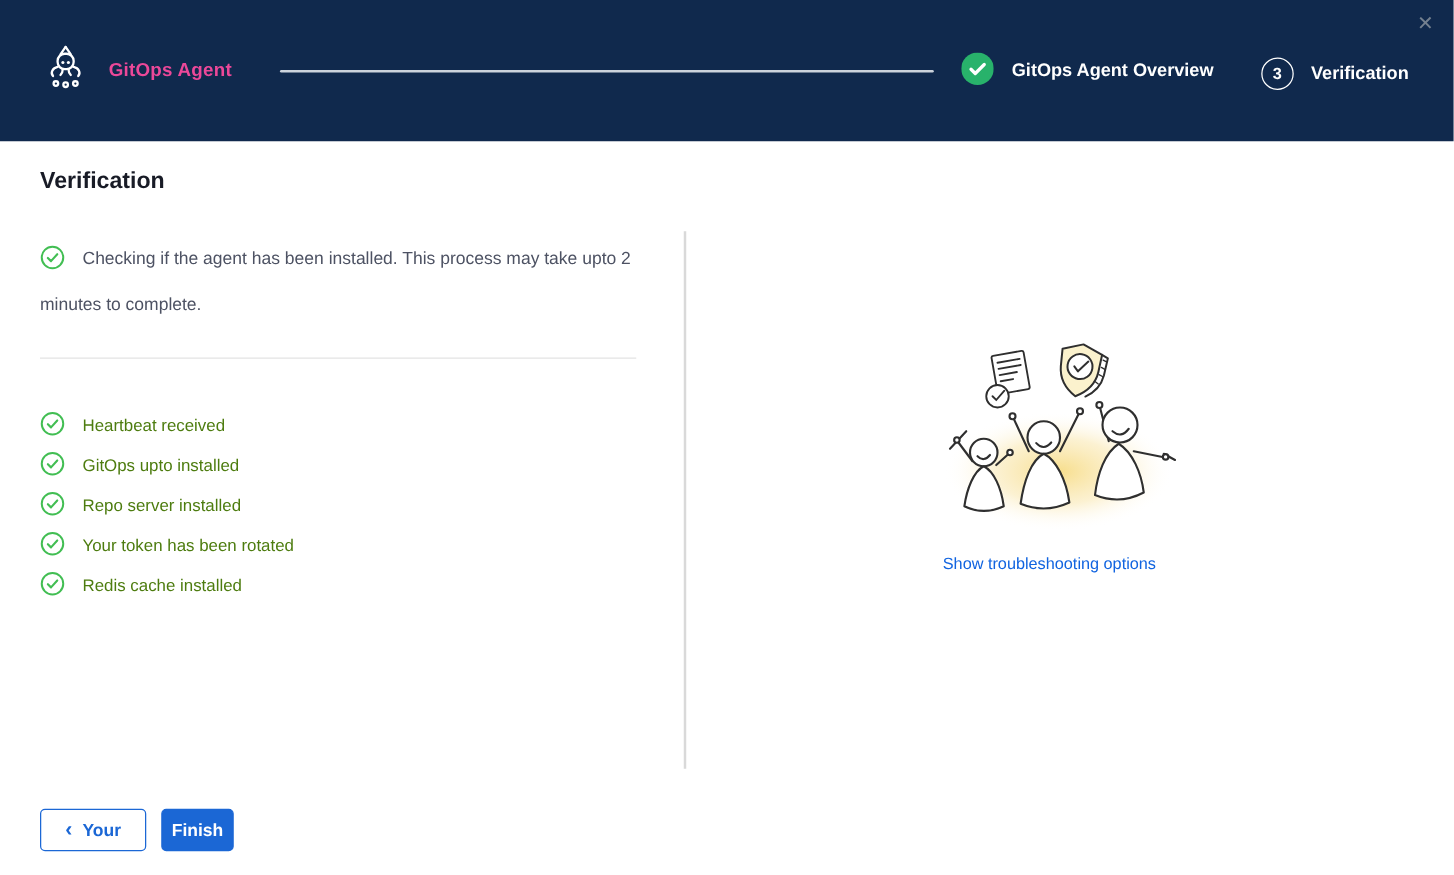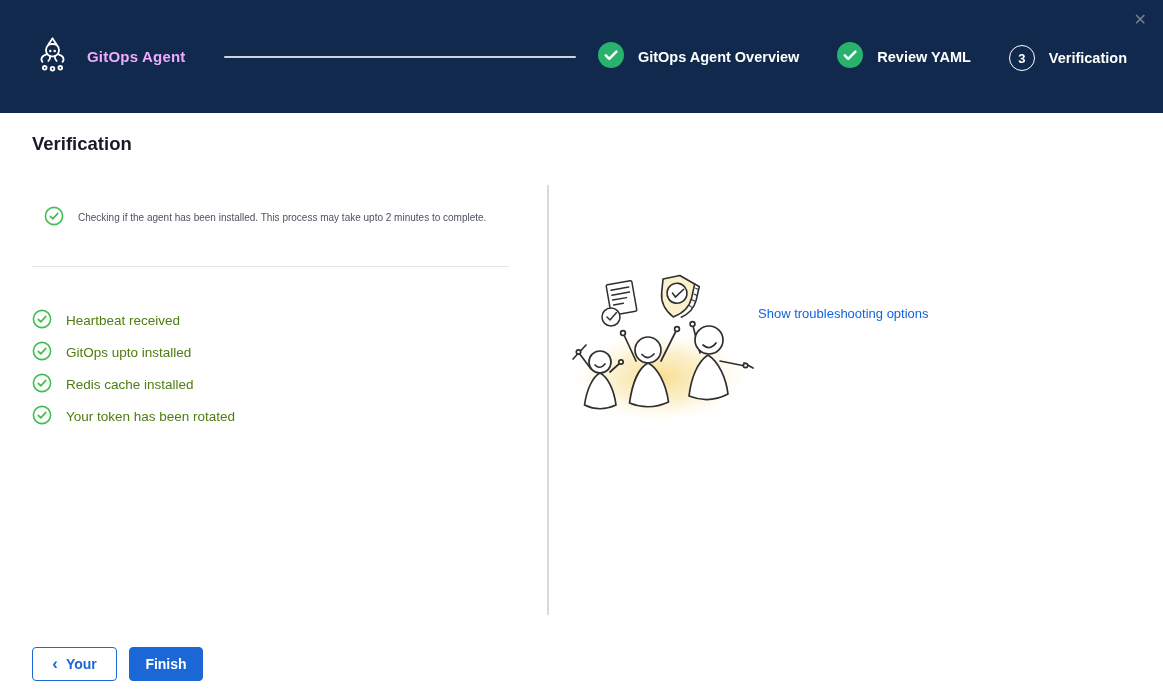--- a/index.html
+++ b/index.html
@@ -8,51 +8,51 @@
     font-family:"Liberation Sans","DejaVu Sans",sans-serif;
     -webkit-font-smoothing:antialiased;
   }
   
   .header{
     position:absolute;top:0;left:0;right:0;height:113px;
     background:var(--header-bg,#10294d);
     display:flex;align-items:center;padding:0 36px;box-sizing:border-box;
   }
   .brand{display:flex;align-items:center;gap:18px;flex:none;}
-  .brand-title{color:#f0abfc;font-size:15px;font-weight:700;letter-spacing:.2px;white-space:nowrap;}
+  .brand-title{color:#ec4899;font-size:15px;font-weight:700;letter-spacing:.2px;white-space:nowrap;}
   .header-line{flex:1;height:2px;background:#ccd3dc;margin:0 22px 0 38px;border-radius:1px;}
   .steps{display:flex;align-items:flex-end;gap:38px;flex:none;}
   .step{display:flex;align-items:center;gap:14px;color:#fff;font-size:14.5px;font-weight:600;white-space:nowrap;cursor:pointer;}
   .step-num{
     width:26px;height:26px;border:1.6px solid #fff;border-radius:50%;box-sizing:border-box;
     display:flex;align-items:center;justify-content:center;font-size:13px;font-weight:600;
   }
   .close-btn{
     position:absolute;top:6px;right:10px;background:none;border:none;cursor:pointer;
     color:#74808f;font-size:16px;line-height:1;padding:6px;font-family:inherit;
   }
   
   .page-title{position:absolute;top:133px;left:32px;margin:0;font-size:18.5px;font-weight:700;color:#181b26;}
   .left-col{position:absolute;left:32px;top:190px;width:477px;}
-  .status-line{font-size:10px;font-weight:500;color:#4d5263;line-height:32px;margin:12px;}
+  .status-line{font-size:14px;font-weight:500;color:#4d5263;line-height:32px;margin:0;}
   .status-line .inline-icon{display:inline-block;vertical-align:-5px;margin-right:14px;}
   .left-divider{border:none;border-top:1px solid #e3e3e3;margin:27px 0 0 0;}
   .checklist{list-style:none;margin:37px 0 0 0;padding:0;}
   .check-item{display:flex;align-items:center;gap:14px;height:32px;font-size:13.5px;font-weight:500;color:#4d7c0f;}
   .v-divider{position:absolute;left:547px;top:185px;height:430px;width:1.5px;background:#d9d9d9;}
-  .right-col{position:absolute;left:548px;right:32px;top:185px;display:flex;flex-direction:row;align-items:center;}
+  .right-col{position:absolute;left:548px;right:32px;top:185px;display:flex;flex-direction:column;align-items:center;}
   .illustration{margin-top:84px;}
   .ts-link{margin-top:9px;font-size:13px;font-weight:500;color:var(--link-blue,#1164e0);text-decoration:none;cursor:pointer;}
   
   .footer{position:absolute;left:32px;top:647px;display:flex;gap:12px;}
   .btn{height:34px;border-radius:4px;font-size:14px;font-weight:700;display:inline-flex;
        align-items:center;justify-content:center;cursor:pointer;font-family:inherit;box-sizing:border-box;}
   .btn-back{width:85px;background:#fff;border:1.5px solid var(--accent-blue,#1b67d5);color:var(--accent-blue,#1b67d5);gap:8px;}
   .btn-back .chev{font-size:17px;font-weight:700;line-height:1;margin-top:-2px;}
-  .btn-finish{width:74px;background:var(--accent-blue,#1b67d5);border:1px solid var(--accent-blue,#1b67d5);color:#fff;}
+  .btn-finish{width:58px;background:var(--accent-blue,#1b67d5);border:1px solid var(--accent-blue,#1b67d5);color:#fff;}
 </style>
 </head>
 <body>
 
 <div class="header">
   <div class="brand">
     <span>
       <svg width="33" height="40" viewBox="0 0 36 42" fill="none" stroke="#ffffff" stroke-width="2" stroke-linecap="round">
         <path d="M18,3 L13.5,9.5"></path>
           <path d="M18,3 L22.5,9.5"></path>
@@ -75,29 +75,20 @@
     <div class="step">
       <span>
         <svg width="26" height="26" viewBox="0 0 26 26">
           <circle cx="13" cy="13" r="13" fill="#28b26b"></circle>
           <path d="M7.8,13.4 l3.4,3.4 L18.4,9.6" fill="none" stroke="#ffffff" stroke-width="2.6" stroke-linecap="round" stroke-linejoin="round"></path>
         </svg>
       </span>
       <span>GitOps Agent Overview</span>
     </div>
     <div class="step">
-      <span>
-        <svg width="26" height="26" viewBox="0 0 26 26">
-          <circle cx="13" cy="13" r="13" fill="#28b26b"></circle>
-          <path d="M7.8,13.4 l3.4,3.4 L18.4,9.6" fill="none" stroke="#ffffff" stroke-width="2.6" stroke-linecap="round" stroke-linejoin="round"></path>
-        </svg>
-      </span>
-      <span>Review YAML</span>
-    </div>
-    <div class="step">
       <span class="step-num">3</span>
       <span>Verification</span>
     </div>
   </div>
   <button class="close-btn">✕</button>
 </div>
 
 <h1 class="page-title">Verification</h1>
 
 <div class="left-col">
@@ -120,39 +111,48 @@
   <li class="check-item">
     <span>
       <svg width="20" height="20" viewBox="0 0 20 20">
         <circle cx="10" cy="10" r="8.6" fill="none" stroke="#42be53" stroke-width="1.6"></circle>
         <path d="M6.3,10.4 l2.5,2.5 L13.8,7.4" fill="none" stroke="#42be53" stroke-width="1.7" stroke-linecap="round" stroke-linejoin="round"></path>
       </svg>
     </span>
     <span>GitOps upto installed</span>
   </li>
 
+  <li class="check-item">
+    <span>
+      <svg width="20" height="20" viewBox="0 0 20 20">
+        <circle cx="10" cy="10" r="8.6" fill="none" stroke="#42be53" stroke-width="1.6"></circle>
+        <path d="M6.3,10.4 l2.5,2.5 L13.8,7.4" fill="none" stroke="#42be53" stroke-width="1.7" stroke-linecap="round" stroke-linejoin="round"></path>
+      </svg>
+    </span>
+    <span>Repo server installed</span>
+  </li>
+
+  <li class="check-item">
+    <span>
+      <svg width="20" height="20" viewBox="0 0 20 20">
+        <circle cx="10" cy="10" r="8.6" fill="none" stroke="#42be53" stroke-width="1.6"></circle>
+        <path d="M6.3,10.4 l2.5,2.5 L13.8,7.4" fill="none" stroke="#42be53" stroke-width="1.7" stroke-linecap="round" stroke-linejoin="round"></path>
+      </svg>
+    </span>
+    <span>Your token has been rotated</span>
+  </li>
 
   <li class="check-item">
     <span>
       <svg width="20" height="20" viewBox="0 0 20 20">
         <circle cx="10" cy="10" r="8.6" fill="none" stroke="#42be53" stroke-width="1.6"></circle>
         <path d="M6.3,10.4 l2.5,2.5 L13.8,7.4" fill="none" stroke="#42be53" stroke-width="1.7" stroke-linecap="round" stroke-linejoin="round"></path>
       </svg>
     </span>
     <span>Redis cache installed</span>
-  </li>
-
-  <li class="check-item">
-    <span>
-      <svg width="20" height="20" viewBox="0 0 20 20">
-        <circle cx="10" cy="10" r="8.6" fill="none" stroke="#42be53" stroke-width="1.6"></circle>
-        <path d="M6.3,10.4 l2.5,2.5 L13.8,7.4" fill="none" stroke="#42be53" stroke-width="1.7" stroke-linecap="round" stroke-linejoin="round"></path>
-      </svg>
-    </span>
-    <span>Your token has been rotated</span>
   </li>
 
 </ul>
 </div>
 
 <div class="v-divider"></div>
 
 <div class="right-col">
   <div class="illustration">
     <svg width="210" height="160" viewBox="0 0 210 160">

